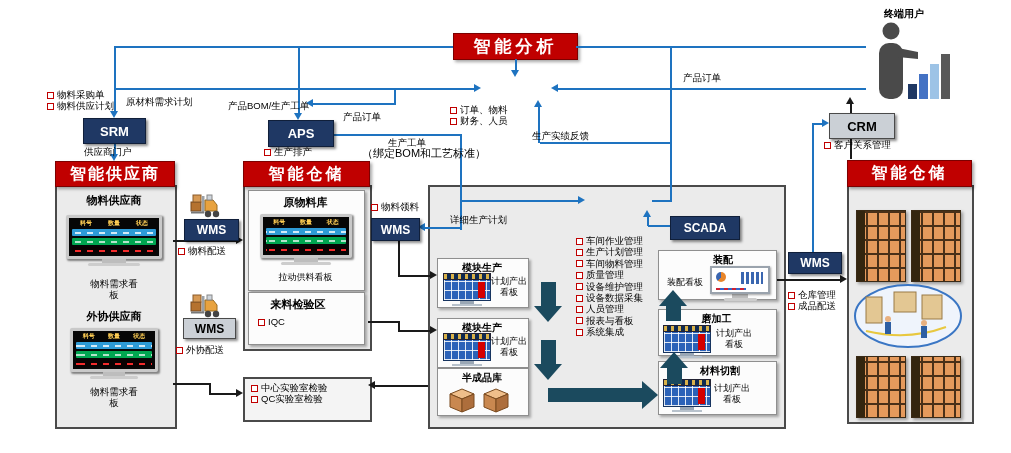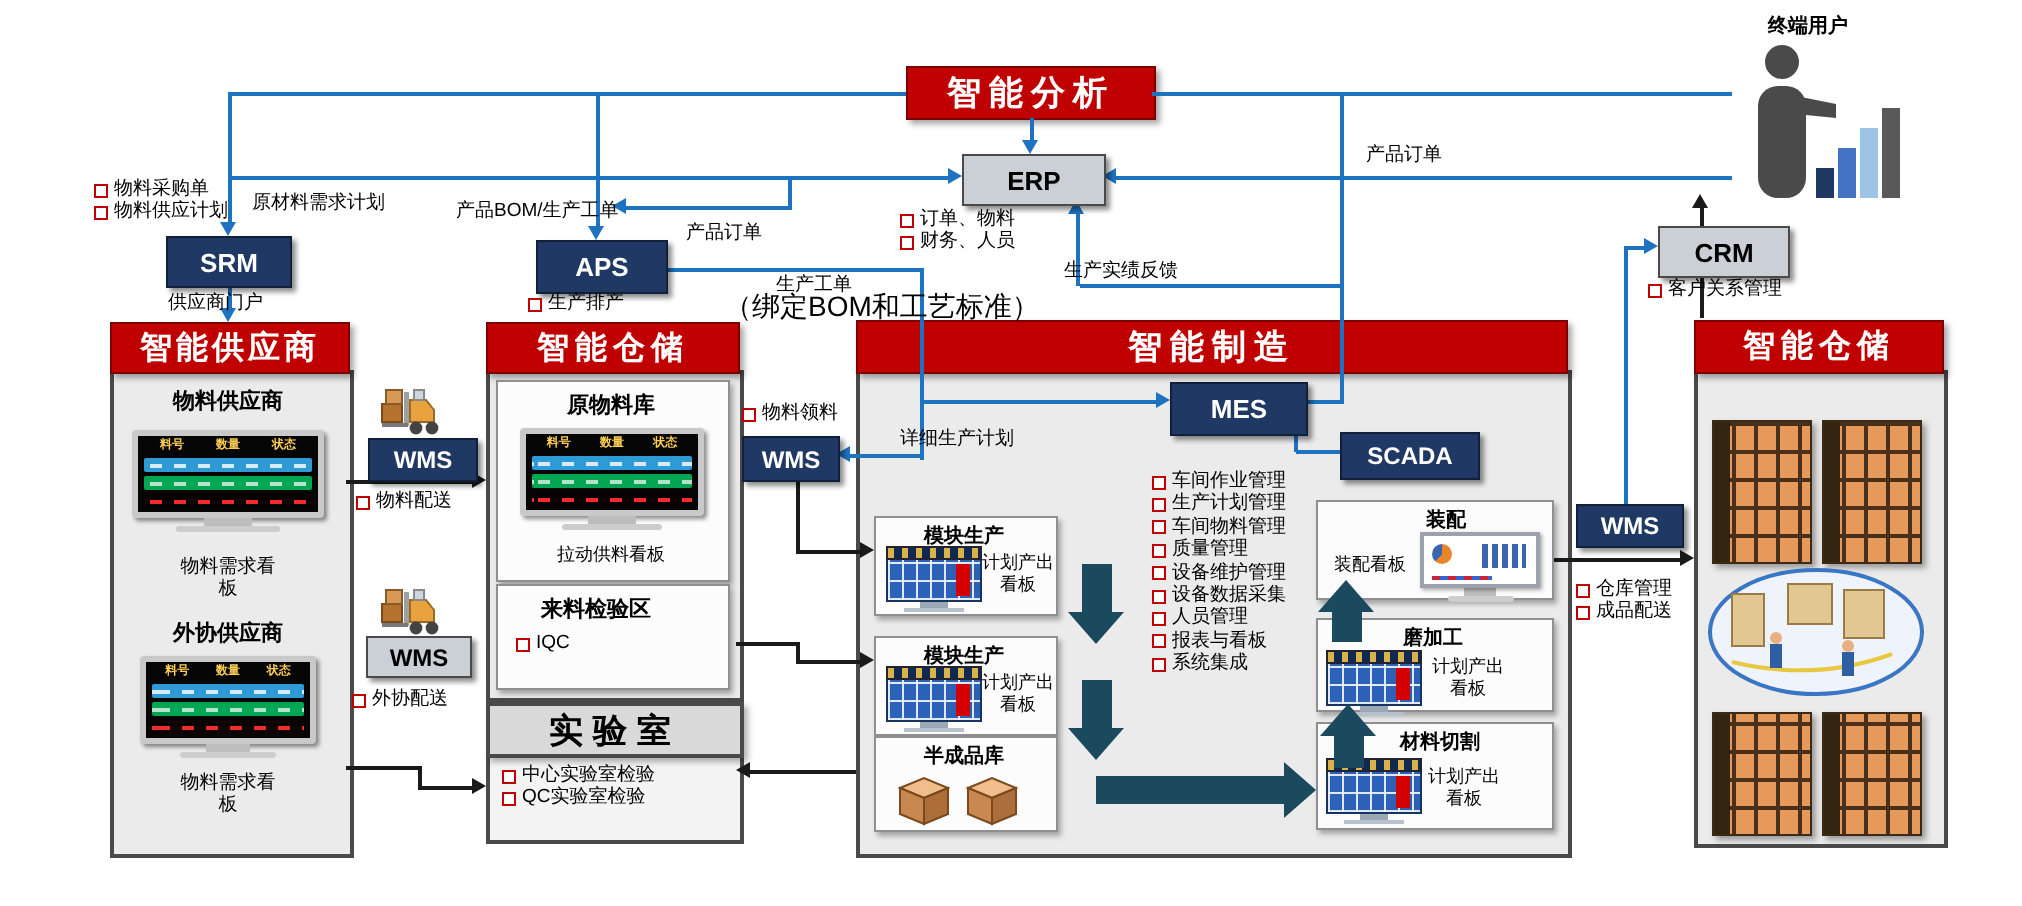--- a/index.html
+++ b/index.html
@@ -86,23 +86,21 @@
 
   <div class="section" style="left:55px;top:185px;width:118px;height:240px"></div>
   <div class="section" style="left:243px;top:185px;width:125px;height:162px"></div>
   <div class="section" style="left:243px;top:377px;width:125px;height:41px;background:#F4F4F4"></div>
   <div class="section" style="left:428px;top:185px;width:354px;height:240px"></div>
   <div class="section" style="left:847px;top:185px;width:123px;height:235px"></div>
 
   <div class="banner" style="left:55px;top:161px;width:118px;height:24px;font-size:16px;letter-spacing:2px">智能供应商</div>
   <div class="banner" style="left:453px;top:33px;width:123px;height:25px;font-size:17px">智能分析</div>
   <div class="banner" style="left:243px;top:161px;width:125px;height:24px;font-size:16px;letter-spacing:3px">智能仓储</div>
-  <div class="banner" style="left:428px;top:160px;width:354px;height:25px;font-size:17px">智能制造</div>
   <div class="banner" style="left:847px;top:160px;width:123px;height:25px;font-size:16px;letter-spacing:3px">智能仓储</div>
-  <div class="labban" style="left:243px;top:351px;width:125px;height:24px">实验室</div>
 
   <div class="hline blue" style="left:115px;top:46px;width:338px"></div>
   <div class="hline blue" style="left:576px;top:46px;width:290px"></div>
   <div class="vline blue" style="left:114px;top:46px;height:66px"></div>
   <div class="ar d" style="left:110px;top:111px"></div>
   <div class="hline blue" style="left:115px;top:88px;width:359px"></div>
   <div class="ar r" style="left:474px;top:84px"></div>
   <div class="vline blue" style="left:298px;top:46px;height:68px"></div>
   <div class="ar d" style="left:294px;top:113px"></div>
   <div class="vline blue" style="left:394px;top:88px;height:17px"></div>
@@ -145,24 +143,22 @@
   <div class="vline blk" style="left:398px;top:321px;height:11px"></div>
   <div class="hline blk" style="left:398px;top:330px;width:33px"></div>
   <div class="ar k r" style="left:430px;top:326px"></div>
   <div class="hline blk" style="left:375px;top:385px;width:53px"></div>
   <div class="ar k l" style="left:368px;top:381px"></div>
   <div class="hline blk" style="left:775px;top:279px;width:66px"></div>
   <div class="ar k r" style="left:840px;top:275px"></div>
   <div class="vline blk" style="left:850px;top:104px;height:55px"></div>
   <div class="ar k u" style="left:846px;top:97px"></div>
 
-  <div class="sys grey" style="left:481px;top:77px;width:70px;height:24px">ERP</div>
   <div class="sys navy" style="left:83px;top:118px;width:61px;height:24px">SRM</div>
   <div class="sys navy" style="left:268px;top:120px;width:64px;height:25px">APS</div>
-  <div class="sys navy" style="left:585px;top:191px;width:67px;height:25px">MES</div>
   <div class="sys navy" style="left:670px;top:216px;width:68px;height:22px;font-size:12px">SCADA</div>
   <div class="sys grey" style="left:829px;top:113px;width:64px;height:24px">CRM</div>
   <div class="sys navy" style="left:184px;top:219px;width:53px;height:20px;font-size:12px">WMS</div>
   <div class="sys grey" style="left:183px;top:318px;width:51px;height:19px;font-size:12px">WMS</div>
   <div class="sys navy" style="left:371px;top:218px;width:47px;height:21px;font-size:12px">WMS</div>
   <div class="sys navy" style="left:788px;top:252px;width:52px;height:20px;font-size:12px">WMS</div>
 
   <div class="lbl" style="left:872px;top:8px;width:64px;text-align:center;font-weight:bold;font-size:10px">终端用户</div>
   <svg class="abs" style="left:870px;top:22px" width="82" height="78" viewBox="0 0 82 78">
     <circle cx="21" cy="9" r="8.5" fill="#4a4a4a"></circle>
@@ -172,21 +168,21 @@
     <rect x="49" y="52" width="9" height="25" fill="#4472C4"></rect>
     <rect x="60" y="42" width="9" height="35" fill="#9DC3E6"></rect>
     <rect x="71" y="32" width="9" height="45" fill="#595959"></rect>
   </svg>
 
   <div class="lbl" style="left:126px;top:96px">原材料需求计划</div>
   <div class="lbl" style="left:228px;top:100px">产品BOM/生产工单</div>
   <div class="lbl" style="left:343px;top:111px">产品订单</div>
   <div class="lbl" style="left:683px;top:72px">产品订单</div>
   <div class="lbl" style="left:388px;top:137px">生产工单</div>
-  <div class="lbl" style="left:362px;top:148px;font-size:14px">（绑定BOM和工艺标准）</div>
+  <div class="lbl" style="left:362px;top:148px;font-size:11px">（绑定BOM和工艺标准）</div>
   <div class="lbl" style="left:532px;top:130px">生产实绩反馈</div>
   <div class="lbl" style="left:450px;top:214px">详细生产计划</div>
   <div class="lbl" style="left:84px;top:146px">供应商门户</div>
 
   <div class="bullets" style="left:47px;top:90px">
       <div class="bullet-item">
         <span class="bullet-sq"></span>
         <span>物料采购单</span>
       </div>
       <div class="bullet-item">

